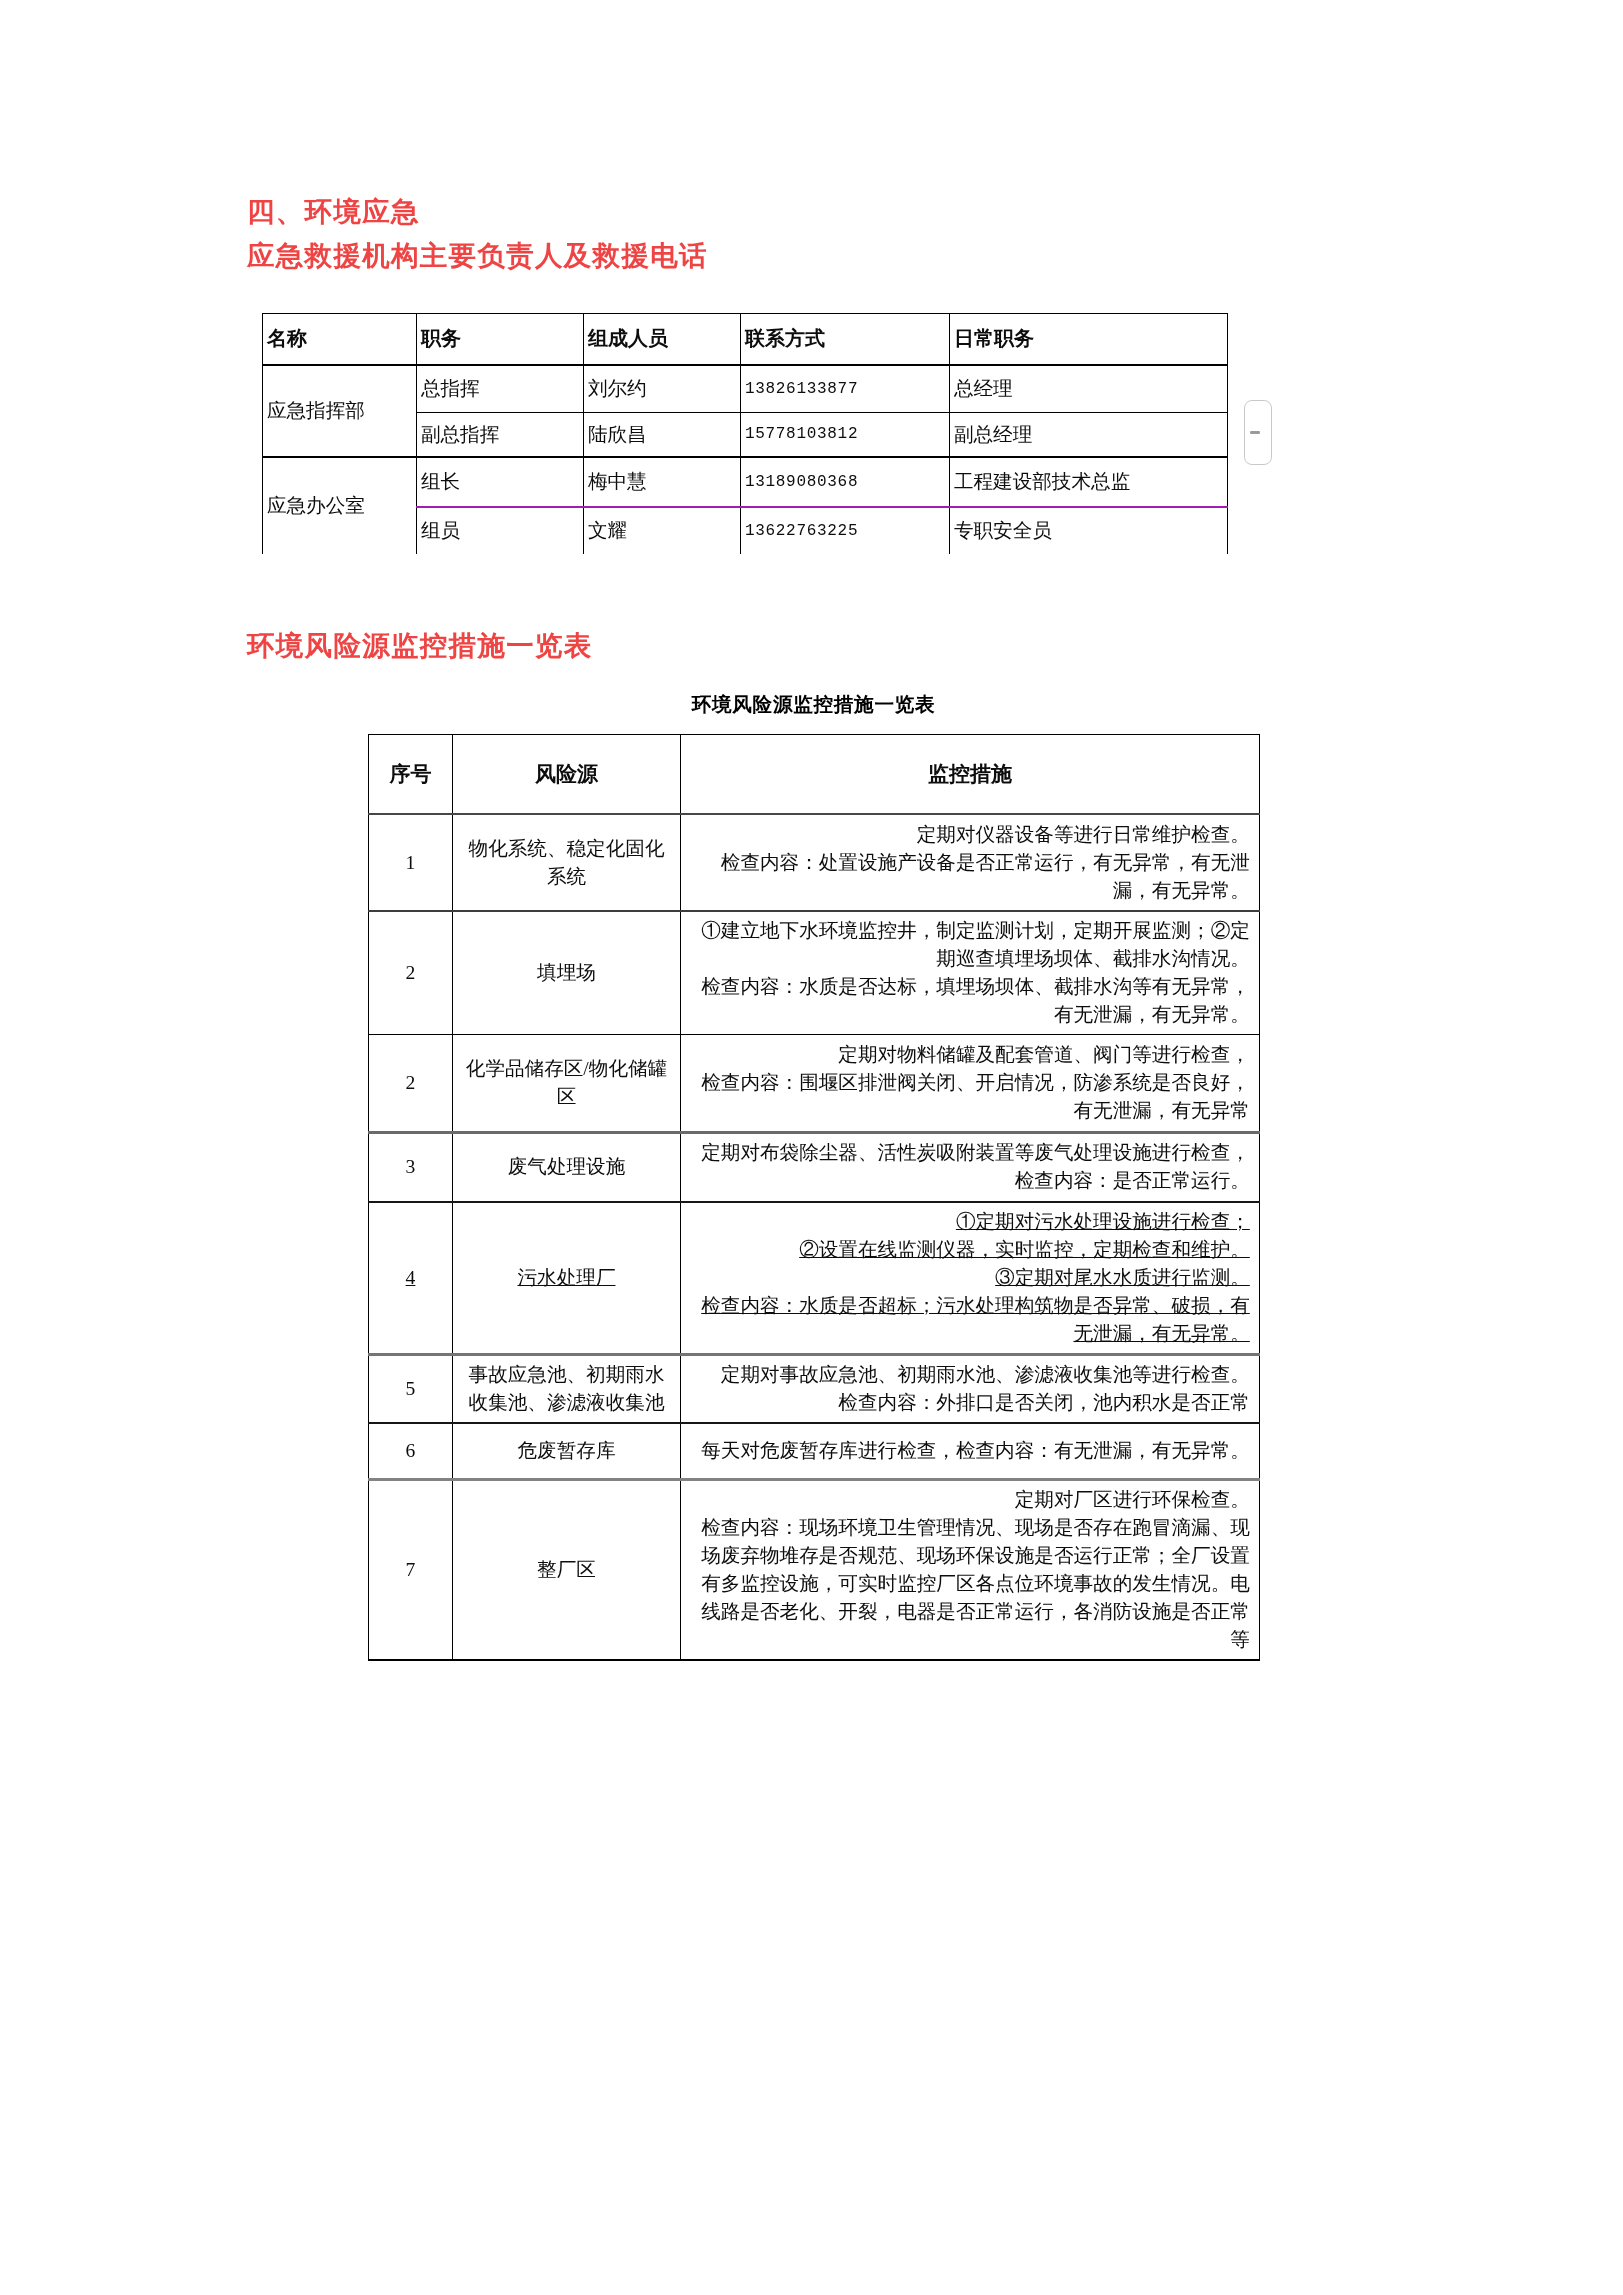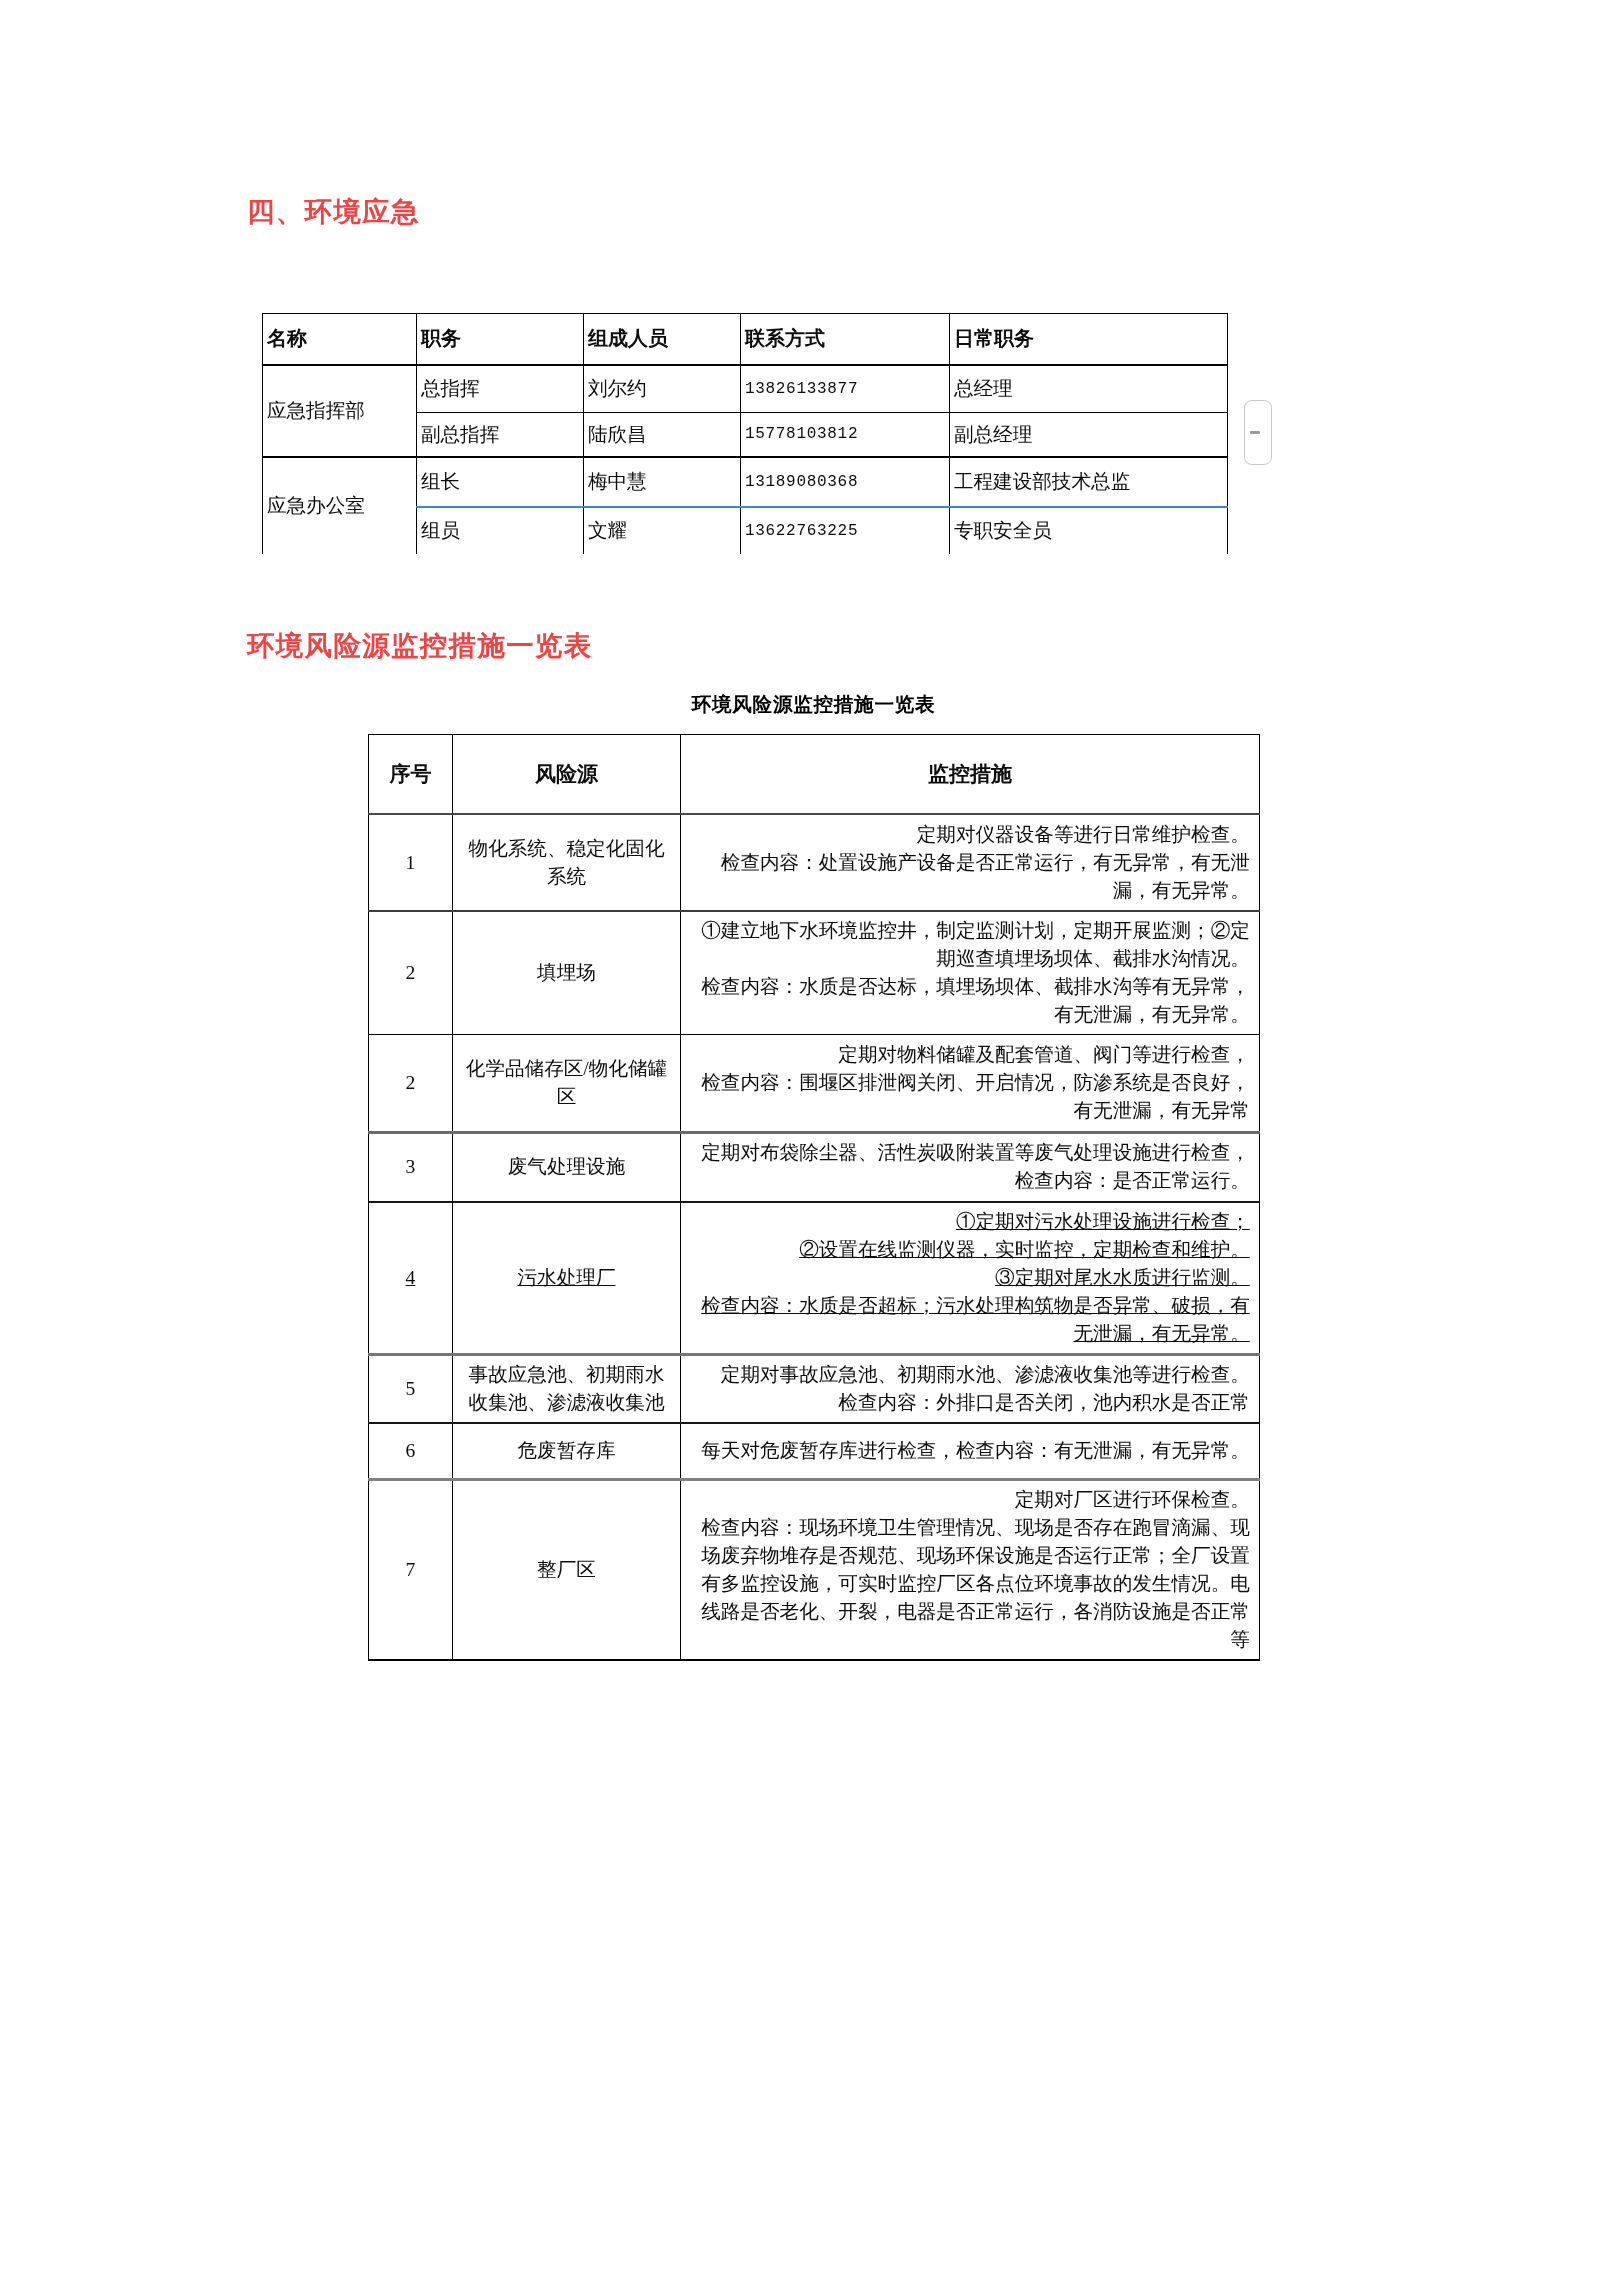--- a/index.html
+++ b/index.html
@@ -27,21 +27,21 @@
     border: 1.3px solid #000000;
     text-align: left;
     vertical-align: middle;
     font-size: 19.6px;
     font-weight: 500;
     padding: 0 3.9px;
     overflow: hidden;
   }
   table.t1 tr.head td { font-weight: 700; font-size: 20px; border-bottom: 2px solid #000000; }
   table.t1 tr.g2r1 td { border-top: 2px solid #000000; margin-left: 37px; }
-  table.t1 tr.g2r2 td { border-top: 2px solid #3b82f6; border-bottom: none; }
+  table.t1 tr.g2r2 td { border-top: 2px solid #a21caf; border-bottom: none; }
   table.t1 td.gname2 { border-bottom: none; }
   table.t1 td.phone { font-family: Liberation Mono, monospace; font-weight: 400; font-size: 16px; letter-spacing: 0.7px; }
   
   .side-handle {
     position: absolute;
     left: 1244px; top: 400px;
     width: 27.5px; height: 65px;
     background: #ffffff;
     border: 1.3px solid #c9c9c9;
     border-radius: 7.9px;
@@ -104,20 +104,21 @@
   table.t2 tr.r6 td { border-top: 3.3px solid #757575; }
   table.t2 tr.r7 td { border-top: 2.6px solid #161616; }
   table.t2 tr.r8 td { border-top: 3.3px solid #828282; border-bottom: 2px solid #000000; }
 </style>
 </head>
 <body>
 
 <div class="page">
 
   <div class="heading" style="left:247px; top:194px;">四、环境应急</div>
+  <div class="heading" style="left:247px; top:238px;">应急救援机构主要负责人及救援电话</div>
 
   <div class="t1wrap">
     <table class="t1">
       <colgroup>
         <col style="width:154px">
           <col style="width:167px">
           <col style="width:157px">
           <col style="width:209px">
           <col style="width:278px">
       </colgroup>

